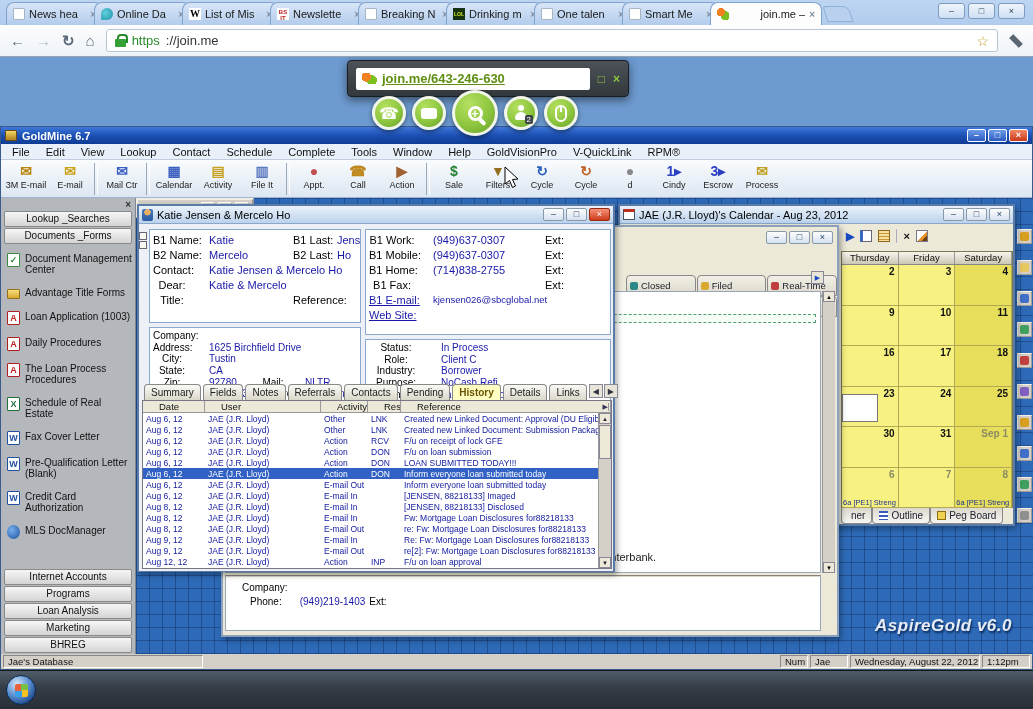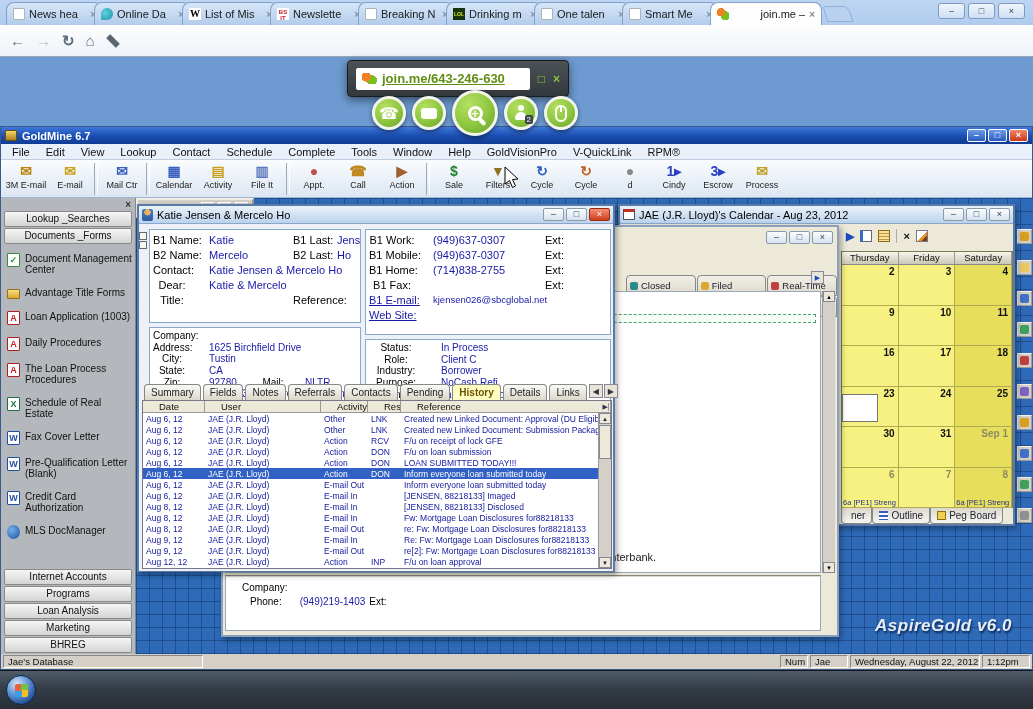--- a/index.html
+++ b/index.html
@@ -41,21 +41,21 @@
     border:2px solid #2a8a2a; border-bottom:none; border-radius:4px 4px 0 0; }
   .lockicon::after { content:""; position:absolute; left:0; top:5px; width:11px; height:8px;
     background:#35a035; border-radius:1px; }
   .scheme { color:#2a8a2a; }
   .urlrest { color:#333; }
   .staricon { color:#c8a020; font-size:14px; margin-left:auto; }
   .wrenchicon { width:14px; height:14px; background:#5a6672; border-radius:2px;
     clip-path:polygon(0 30%, 100% 30%, 100% 70%, 0 70%); transform:rotate(45deg); }
 
   
-  #jm-widget { position:absolute; left:347px; top:60px; width:222px; height:37px; z-index:90;
+  #jm-widget { position:absolute; left:347px; top:60px; width:282px; height:37px; z-index:90;
     background:linear-gradient(#4c5257,#32383c); border:1px solid #191d20; border-radius:4px;
     box-shadow:0 3px 8px rgba(0,0,0,.5); display:flex; align-items:center; padding:0 8px; gap:8px; }
   #jm-url { flex:1; height:22px; background:#fff; border-radius:2px; display:flex; align-items:center; padding:0 6px; gap:5px; }
   .jm-logo { width:15px; height:11px; flex:none; background:
       radial-gradient(circle at 28% 35%, #f08020 0 36%, transparent 38%),
       radial-gradient(circle at 66% 66%, #7ac020 0 40%, transparent 42%); }
   #jm-session { color:#5f8f13; font-weight:bold; font-size:13px; text-decoration:underline; white-space:nowrap; }
   .jm-wc { color:#8dc63f; font-weight:bold; font-size:12px; }
   #jm-buttons { position:absolute; left:372px; top:90px; z-index:91; display:flex; align-items:center; gap:6px; }
   .jm-btn { width:34px; height:34px; border-radius:50%; flex:none;
@@ -324,20 +324,26 @@
   <div id="browser-wincontrols">
     <span class="bwc">–</span>
     <span class="bwc">□</span>
     <span class="bwc">×</span>
   </div>
   <div id="navbar">
     <span class="navbtn">←</span>
     <span class="navbtn dim">→</span>
     <span class="navbtn">↻</span>
     <span class="navbtn">⌂</span>
+    <div id="urlbox">
+      <span class="lockicon"></span>
+      <span class="scheme">https</span>
+      <span class="urlrest">://join.me</span>
+      <span class="staricon">☆</span>
+    </div>
     <span class="wrenchicon"></span>
   </div>
 </div>
 
 <div id="jm-widget">
   <div id="jm-url">
     <span class="jm-logo"></span>
     <span id="jm-session">join.me/643-246-630</span>
   </div>
   <span class="jm-wc">□</span>

